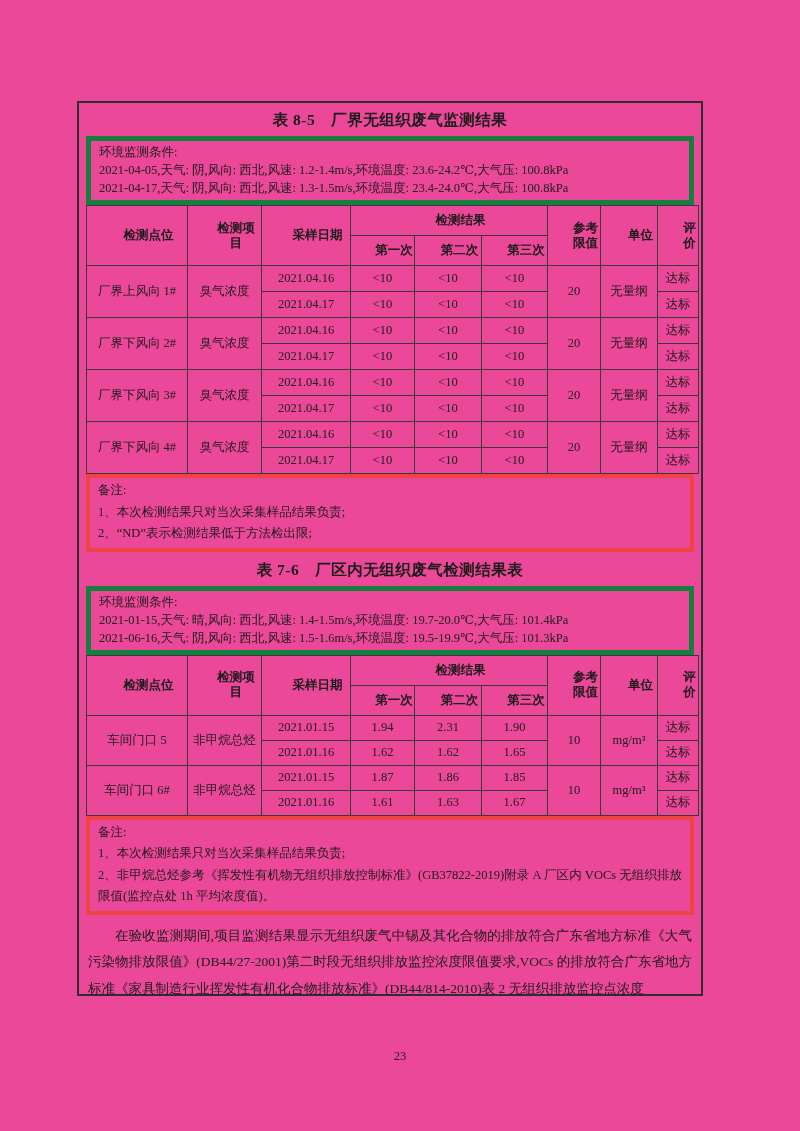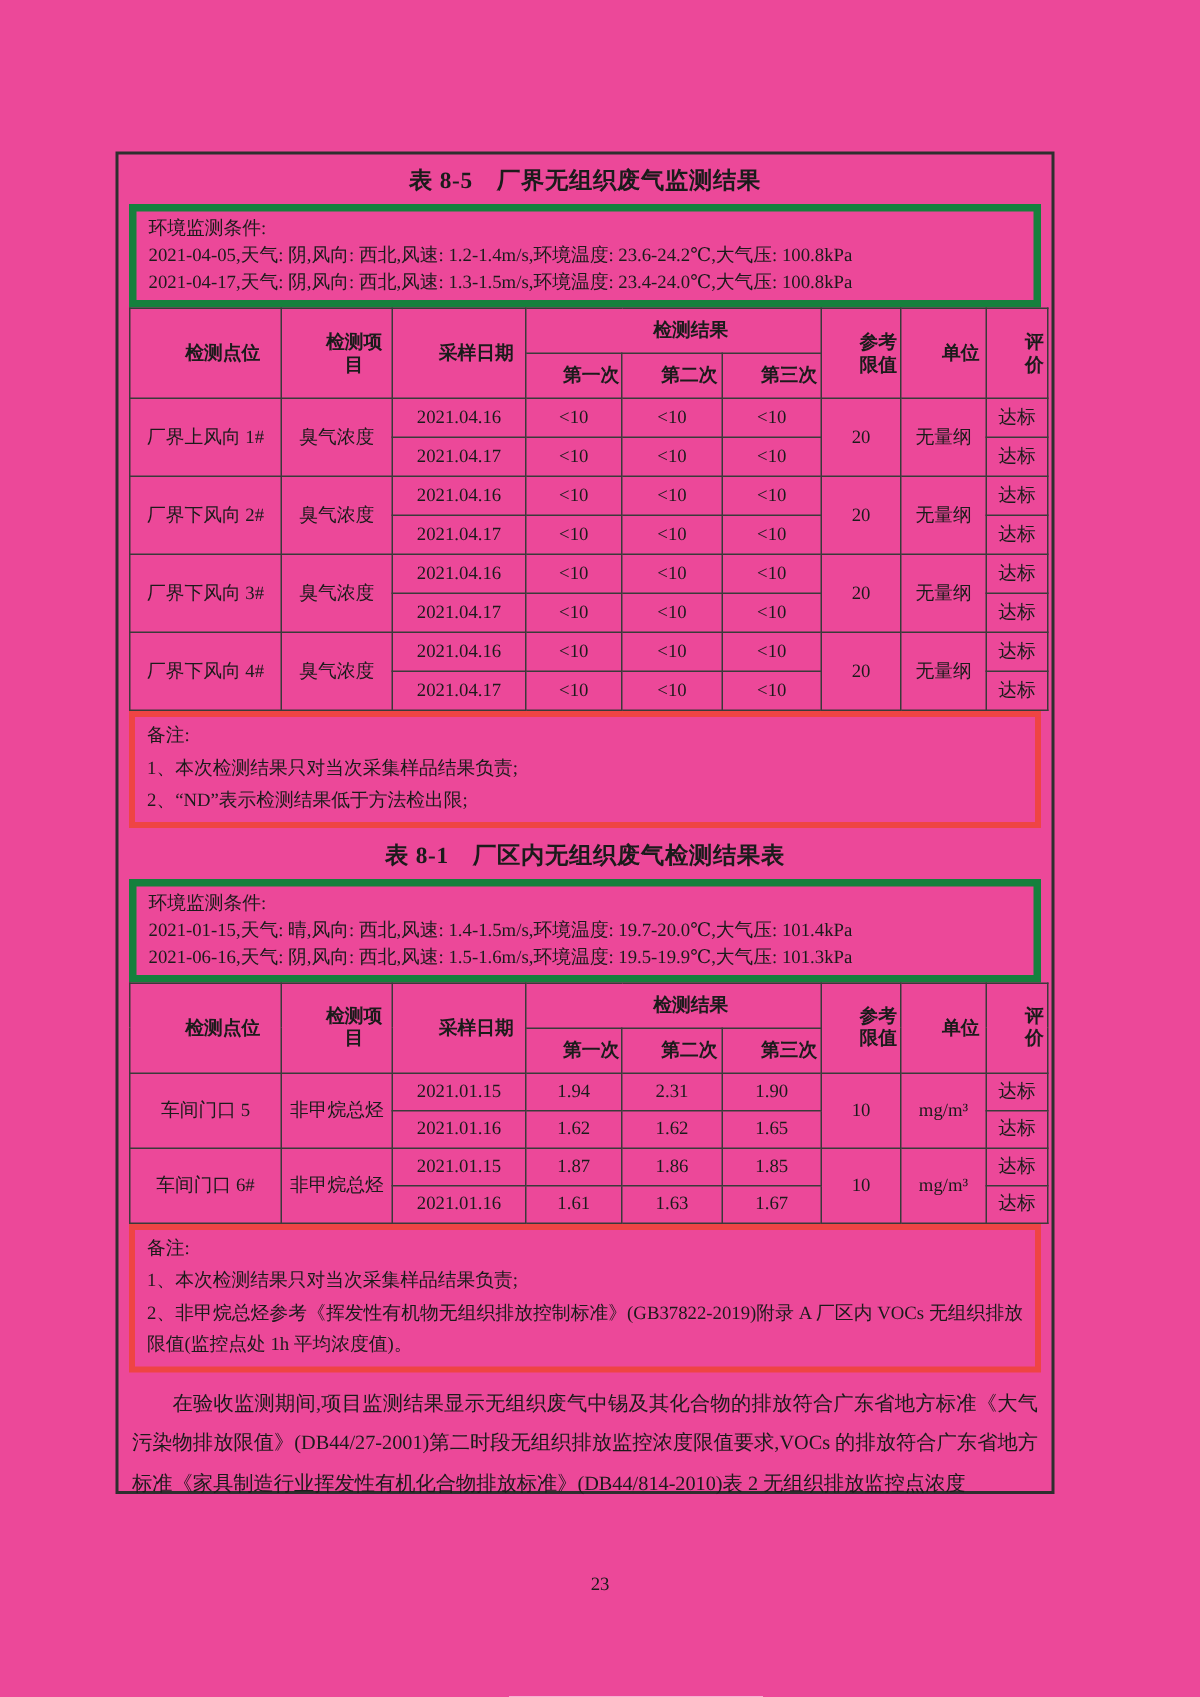--- a/index.html
+++ b/index.html
@@ -191,21 +191,21 @@
         </tr>
       </tbody>
     </table>
 
     <div class="note-box">
       <div class="note-line">备注:</div>
       <div class="note-line">1、本次检测结果只对当次采集样品结果负责;</div>
       <div class="note-line">2、“ND”表示检测结果低于方法检出限;</div>
     </div>
 
-    <div class="tbl-title t2-title">表 8-1　厂区内无组织废气检测结果表</div>
+    <div class="tbl-title t2-title">表 7-6　厂区内无组织废气检测结果表</div>
 
     <div class="cond-box">
       <div class="cond-line">环境监测条件:</div>
       <div class="cond-line">2021-01-15,天气: 晴,风向: 西北,风速: 1.4-1.5m/s,环境温度: 19.7-20.0℃,大气压: 101.4kPa</div>
       <div class="cond-line">2021-06-16,天气: 阴,风向: 西北,风速: 1.5-1.6m/s,环境温度: 19.5-19.9℃,大气压: 101.3kPa</div>
     </div>
 
     <table class="t t2">
       <colgroup>
         <col style="width:101px">

